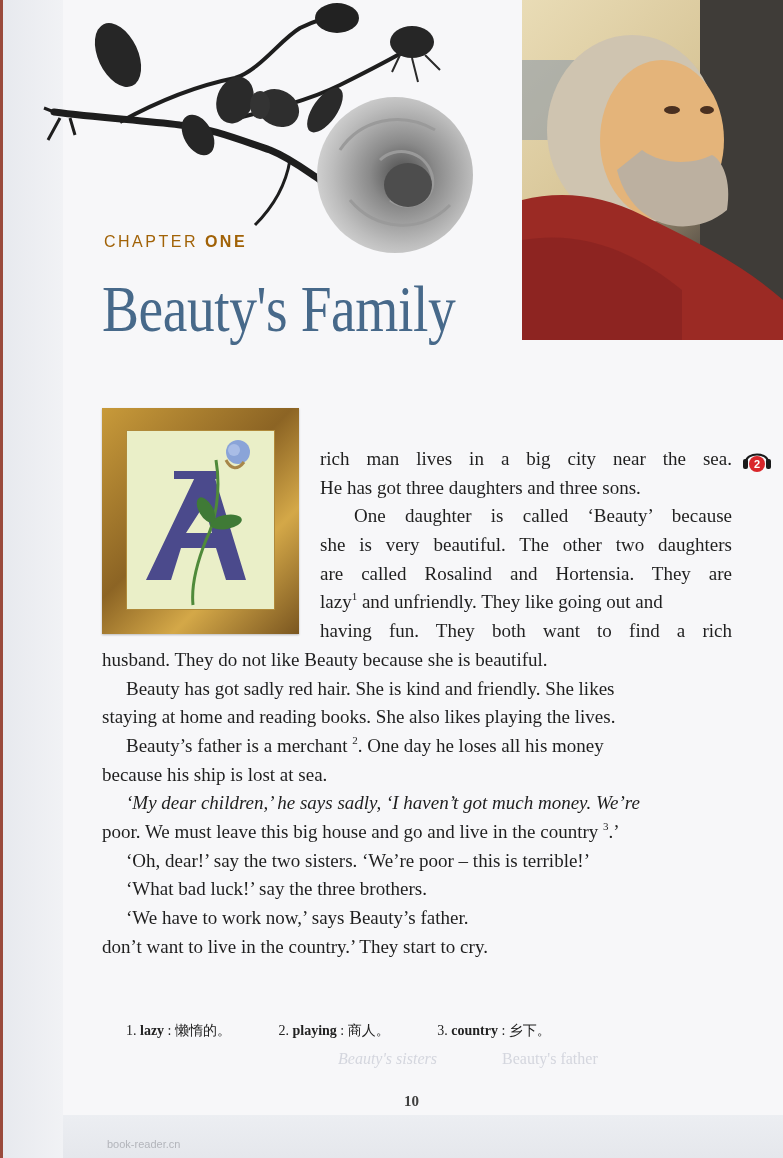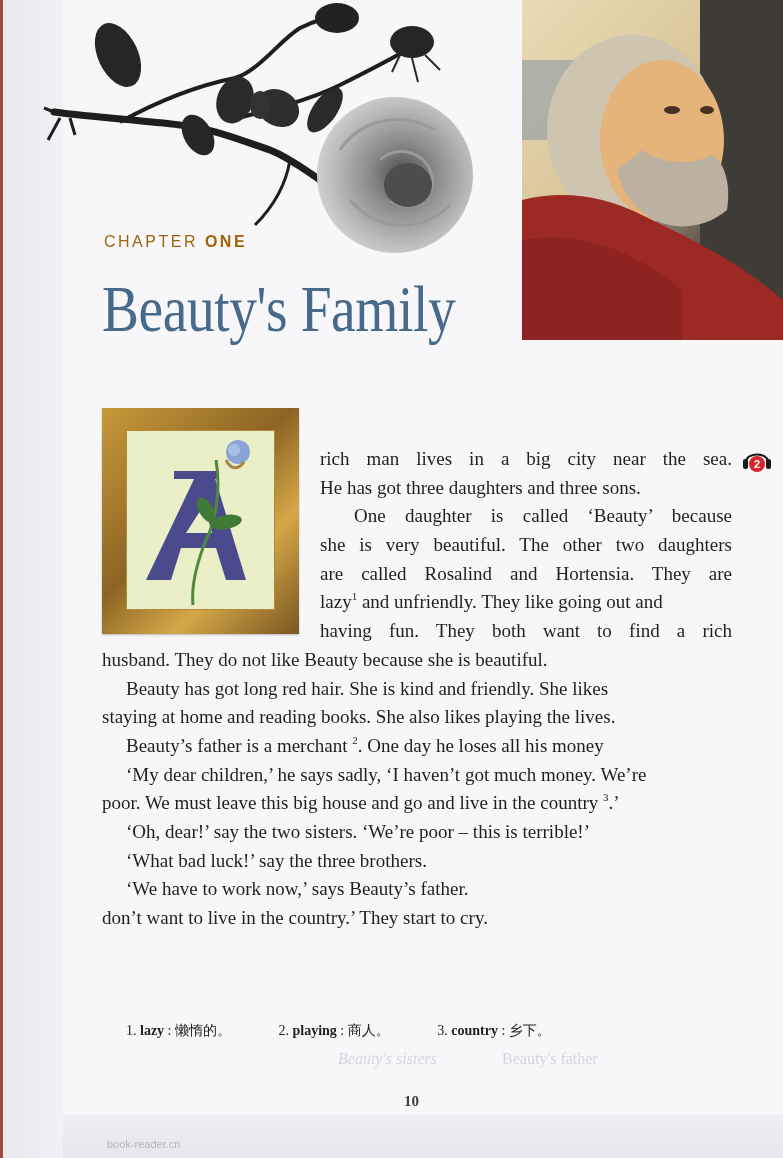--- a/index.html
+++ b/index.html
@@ -187,27 +187,28 @@
   <div class="line" style="padding-left:218px;">He has got three daughters and three sons.</div>
   <div class="line justify" style="padding-left:242px;margin-left:10px;">One daughter is called ‘Beauty’ because</div>
   <div class="line justify" style="padding-left:218px;">she is very beautiful. The other two daughters</div>
   <div class="line justify" style="padding-left:218px;">are called Rosalind and Hortensia. They are</div>
   <div class="line" style="padding-left:218px;">
     <span>lazy</span><sup>1</sup>
     <span>and unfriendly. They like going out and</span>
   </div>
   <div class="line justify" style="padding-left:218px;">having fun. They both want to find a rich</div>
   <div class="line">husband. They do not like Beauty because she is beautiful.</div>
-  <div class="line" style="padding-left:24px;">Beauty has got long red hair. She is kind and friendly. She likes</div>
+  <div class="line" style="padding-left:24px;">Beauty has got sadly red hair. She is kind and friendly. She likes</div>
   <div class="line">staying at home and reading books. She also likes playing the lives.</div>
   <div class="line" style="padding-left:24px;">
     <span>Beauty’s father is a merchant</span>
     <sup>2</sup><span>. One day he loses all his money</span>
   </div>
-  <div class="line" style="padding-left:24px;">‘My dear children,’ he says sadly, ‘I haven’t got much money. We’re</div>
+  <div class="line">because his ship is lost at sea.</div>
+  <div class="line" style="padding-left:24px;font-style:italic;">‘My dear children,’ he says sadly, ‘I haven’t got much money. We’re</div>
   <div class="line">
     <span>poor. We must leave this big house and go and live in the country</span>
     <sup>3</sup><span>.’</span>
   </div>
   <div class="line" style="padding-left:24px;">‘Oh, dear!’ say the two sisters. ‘We’re poor – this is terrible!’</div>
   <div class="line" style="padding-left:24px;">‘What bad luck!’ say the three brothers.</div>
   <div class="line" style="padding-left:24px;">‘We have to work now,’ says Beauty’s father.</div>
   <div class="line">don’t want to live in the country.’ They start to cry.</div>
 </div>
 

